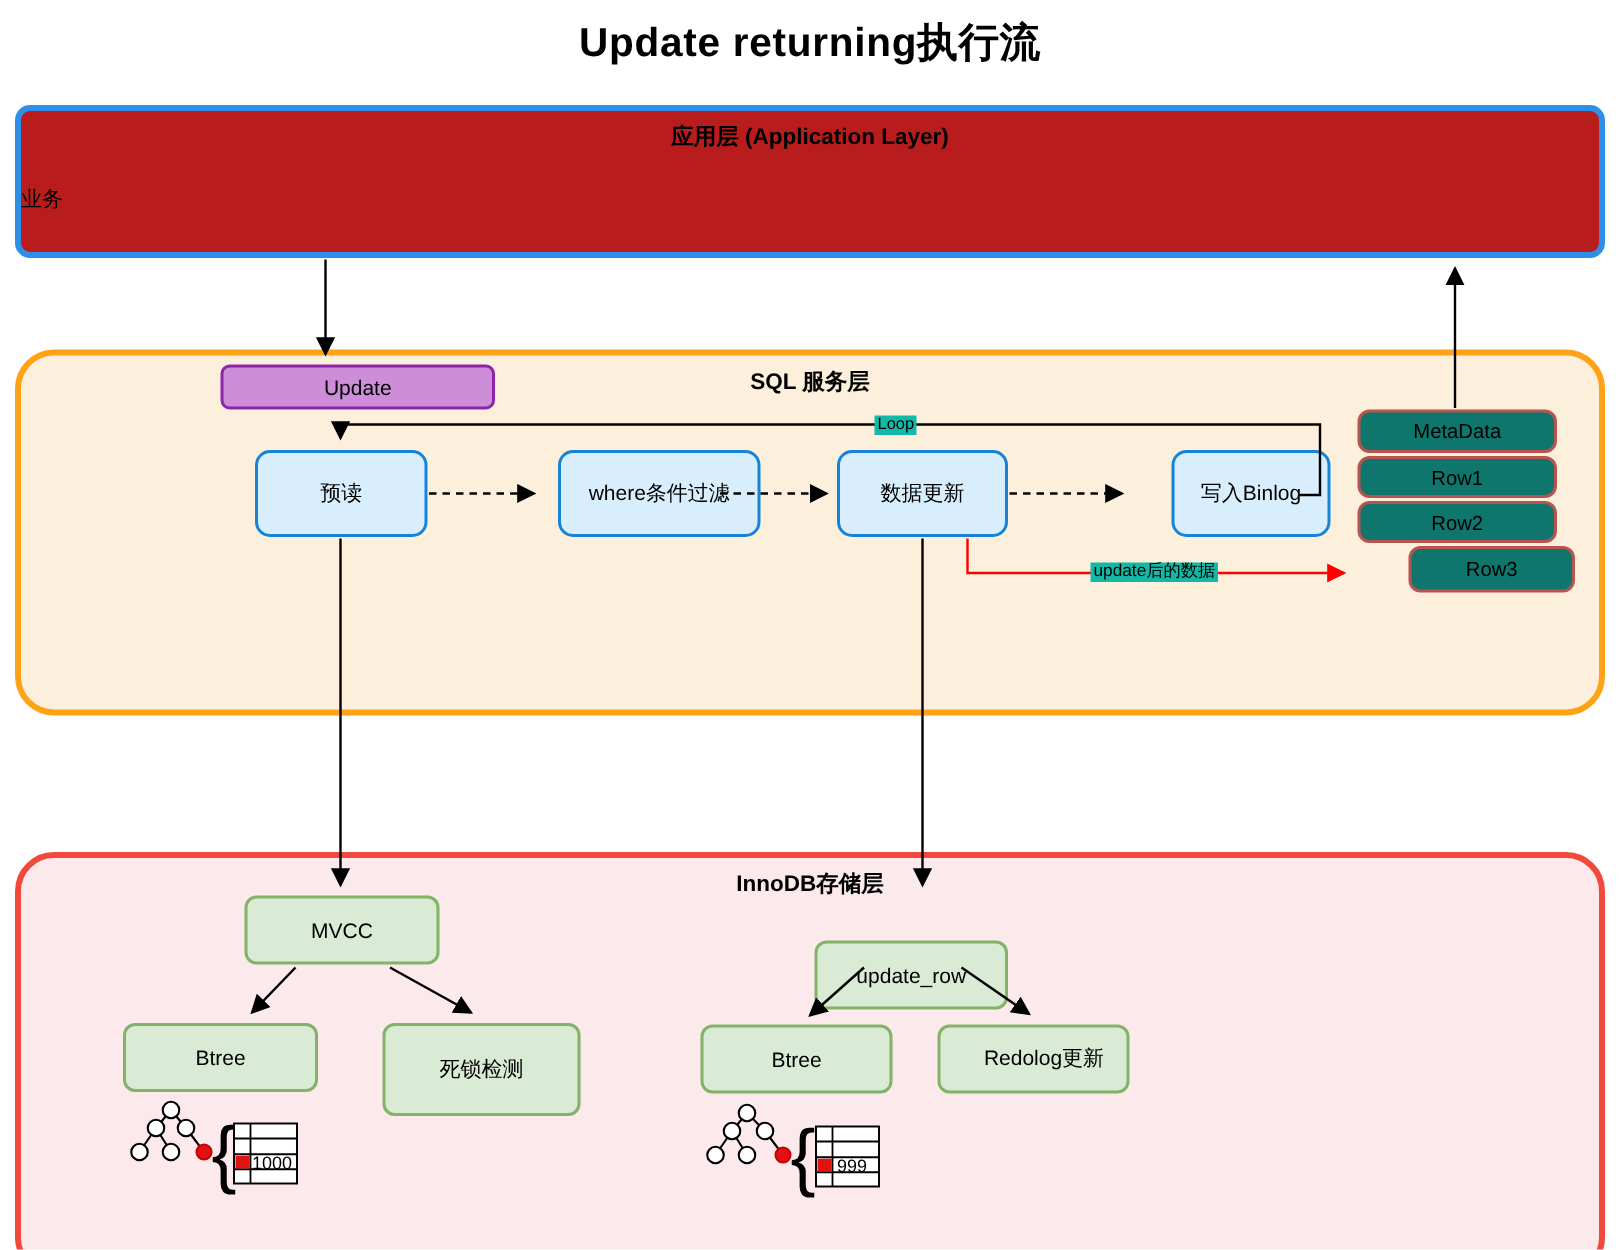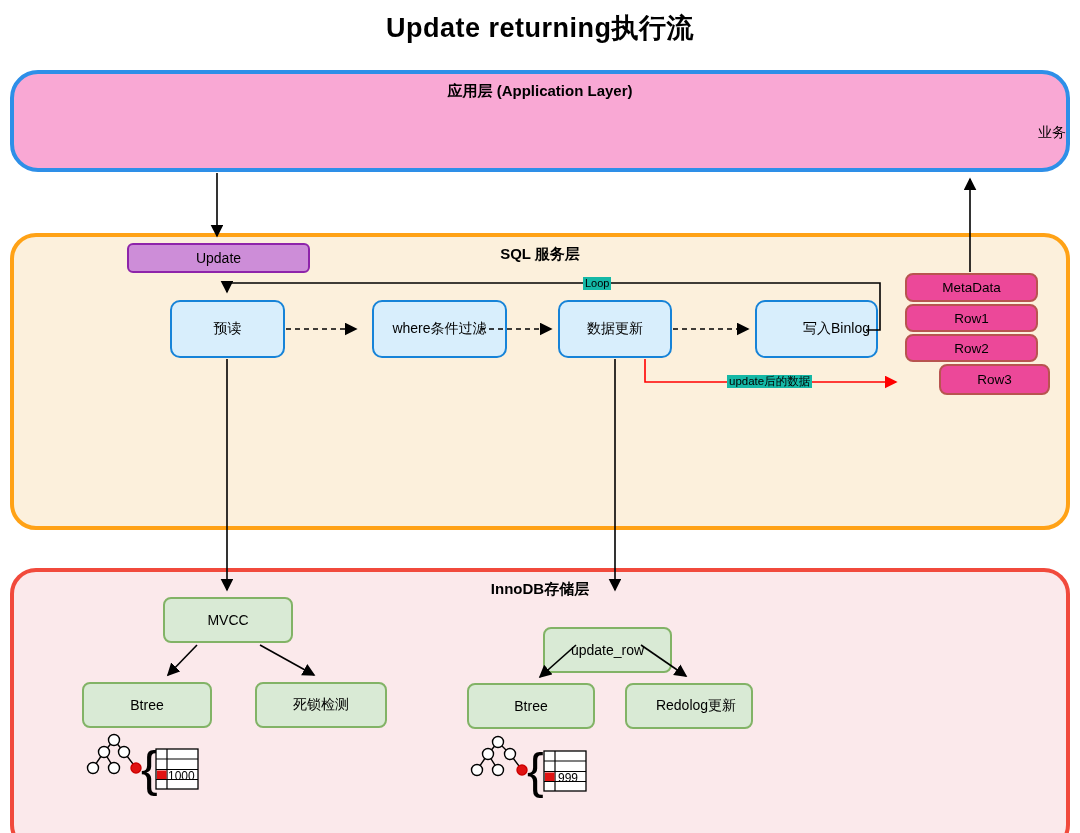--- a/index.html
+++ b/index.html
@@ -9,38 +9,38 @@
     overflow:hidden;
   }
   .page-title{
     position:absolute;top:10px;left:0;width:100%;text-align:center;
     font-size:27px;font-weight:bold;letter-spacing:0.5px;
   }
   .layer{
     position:absolute;box-sizing:border-box;border-style:solid;border-width:4px;
     border-radius:26px;
   }
-  .layer-app{left:10px;top:70px;width:1060px;height:102px;background:#f9a8d4;border-color:#2E8FE8;border-radius:28px;padding-left:36px;}
-  .layer-sql{left:10px;top:233px;width:1060px;height:297px;background:#FCF0DC;border-color:#FFA216;}
+  .layer-app{left:10px;top:70px;width:1060px;height:102px;background:#b91c1c;border-color:#2E8FE8;border-radius:10px;padding-left:36px;}
+  .layer-sql{left:10px;top:233px;width:1060px;height:244px;background:#FCF0DC;border-color:#FFA216;}
   .layer-innodb{left:10px;top:540px;width:1060px;height:283px;background:#FBE9EB;border-color:#F14A3C;margin-top:28px;}
   .layer-title{
     position:absolute;top:8px;left:0;width:100%;text-align:center;
     font-weight:bold;font-size:15px;
   }
   .layer-content{
-    position:absolute;top:50px;left:0;width:100%;text-align:right;font-size:14px;
+    position:absolute;top:50px;left:0;width:100%;text-align:left;font-size:14px;
   }
   .node{
     position:absolute;box-sizing:border-box;display:flex;align-items:center;justify-content:center;
     text-align:center;font-size:14px;font-weight:normal;
   }
   .node-blue{background:#D8EEFC;border:2.5px solid #1683D8;border-radius:10px;}
-  .node-purple{background:#CD8DD8;border:2.5px solid #8E24AA;border-radius:6px;font-weight:normal;}
+  .node-purple{background:#CD8DD8;border:2.5px solid #8E24AA;border-radius:6px;font-weight:normal;margin-left:20px;}
   .node-green{background:#D9EAD5;border:2.5px solid #82B366;border-radius:8px;}
-  .node-pink{background:#ec4899;border:2px solid #B85450;border-radius:8px;font-weight:normal;font-size:13.5px;}
+  .node-pink{background:#0f766e;border:2px solid #B85450;border-radius:8px;font-weight:normal;font-size:13.5px;}
   .edge-label{
     position:absolute;font-size:11px;background:#14b8a6;padding:0 2px;line-height:13px;
     white-space:nowrap;
   }
   svg.overlay{position:absolute;left:0;top:0;pointer-events:none;}
 </style>
 </head>
 <body>
 
 <div class="page-title">Update returning执行流</div>
@@ -55,30 +55,30 @@
 </div>
 
 <div class="layer layer-innodb">
   <div class="layer-title">InnoDB存储层</div>
 </div>
 
 <div class="node node-purple" style="left:127px;top:243px;width:183px;height:30px;">Update</div>
 <div class="node node-blue" style="left:170px;top:300px;width:115px;height:58px;">预读</div>
 <div class="node node-blue" style="left:372px;top:300px;width:135px;height:58px;">where条件过滤</div>
 <div class="node node-blue" style="left:558px;top:300px;width:114px;height:58px;">数据更新</div>
-<div class="node node-blue" style="left:755px;top:300px;width:123px;height:58px;padding-left:40px;">写入Binlog</div>
+<div class="node node-blue" style="left:781px;top:300px;width:106px;height:58px;">写入Binlog</div>
 
 <div class="node node-pink" style="left:905px;top:273px;width:133px;height:29px;">MetaData</div>
 <div class="node node-pink" style="left:905px;top:304px;width:133px;height:28px;">Row1</div>
 <div class="node node-pink" style="left:905px;top:334px;width:133px;height:28px;">Row2</div>
 <div class="node node-pink" style="left:939px;top:364px;width:111px;height:31px;">Row3</div>
 
 <div class="node node-green" style="left:163px;top:597px;width:130px;height:46px;text-align:right;">MVCC</div>
 <div class="node node-green" style="left:82px;top:682px;width:130px;height:46px;">Btree</div>
-<div class="node node-green" style="left:255px;top:682px;width:132px;height:46px;">死锁检测</div>
+<div class="node node-green" style="left:255px;top:682px;width:132px;height:62px;">死锁检测</div>
 <div class="node node-green" style="left:543px;top:597px;width:129px;height:46px;margin-top:30px;">update_row</div>
 <div class="node node-green" style="left:467px;top:683px;width:128px;height:46px;">Btree</div>
 <div class="node node-green" style="left:625px;top:683px;width:128px;height:46px;padding-left:14px;">Redolog更新</div>
 
 <svg class="overlay" width="1080" height="833" viewBox="0 0 1080 833">
   <defs>
     <marker id="ab" markerWidth="9" markerHeight="9" refX="7" refY="4" orient="auto">
       <path d="M0,0 L8,4 L0,8 z" fill="#000"></path>
     </marker>
     <marker id="ar" markerWidth="9" markerHeight="9" refX="7" refY="4" orient="auto">

